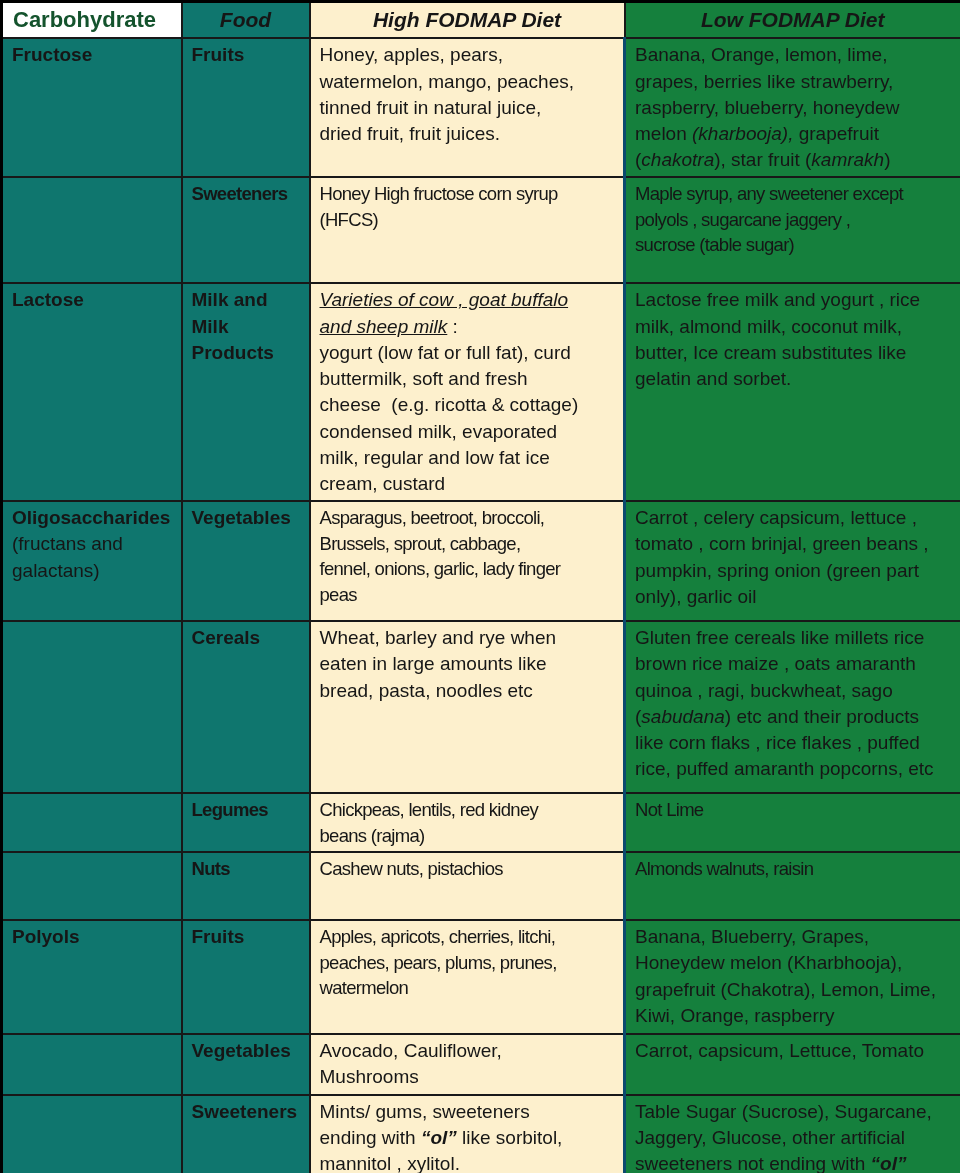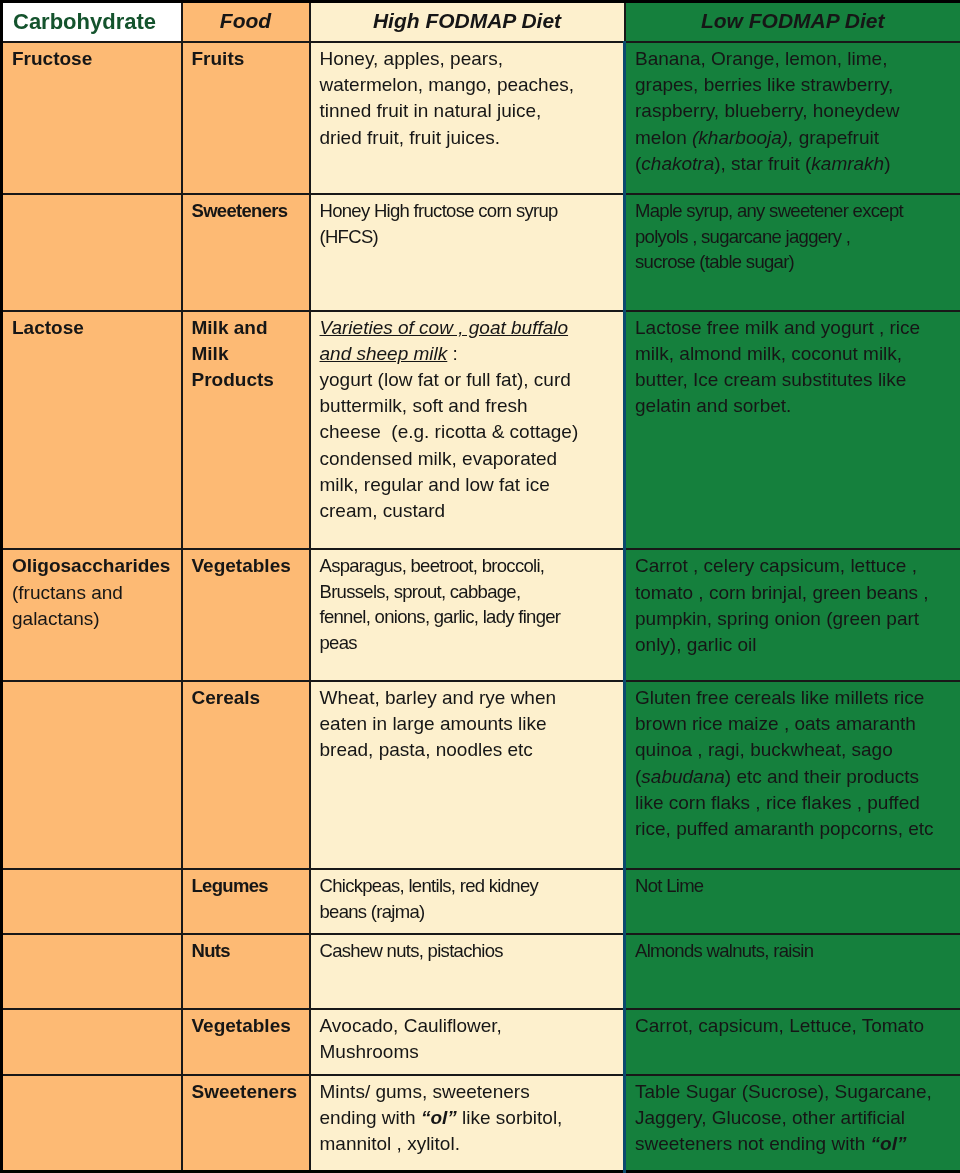--- a/index.html
+++ b/index.html
@@ -30,21 +30,21 @@
     padding:2px 6px;
   }
   th.carb-h{
     font-style:normal;
     text-align:left;
     color:#14532d;
     background:#ffffff;
     font-size:22px;
     padding-left:10px;
   }
-  .c-blue{background:#fdba74;}
+  .c-blue{background:#0f766e;}
   .c-cream{background:#fdf0cd;}
   .c-green{background:#15803d;}
   td.low{border-left:3px solid #0c4a6e;}
   td.carb,td.food{font-weight:700;}
   .narrow{letter-spacing:-0.7px;font-size:18.5px;}
   .seg-b{font-weight:700;}
   .seg-i{font-style:italic;}
   .seg-u{text-decoration:underline;text-align:center;}
   .seg-r{font-weight:400;}
 </style>
@@ -146,20 +146,31 @@
     <td class="c-green low narrow">Not Lime</td>
   </tr>
 
   <tr style="height:68px">
     <td class="c-blue carb"></td>
     <td class="c-blue food narrow">Nuts</td>
     <td class="c-cream narrow">Cashew nuts, pistachios</td>
     <td class="c-green low narrow">Almonds walnuts, raisin</td>
   </tr>
 
+  <tr style="height:114px">
+    <td class="c-blue carb">Polyols</td>
+    <td class="c-blue food">Fruits</td>
+    <td class="c-cream narrow">Apples, apricots, cherries, litchi,
+peaches, pears, plums, prunes,
+watermelon</td>
+    <td class="c-green low">Banana, Blueberry, Grapes,
+Honeydew melon (Kharbhooja),
+grapefruit (Chakotra), Lemon, Lime,
+Kiwi, Orange, raspberry</td>
+  </tr>
 
   <tr style="height:53px">
     <td class="c-blue carb"></td>
     <td class="c-blue food">Vegetables</td>
     <td class="c-cream">Avocado, Cauliflower,
 Mushrooms</td>
     <td class="c-green low">Carrot, capsicum, Lettuce, Tomato</td>
   </tr>
 
   <tr style="height:88px">

